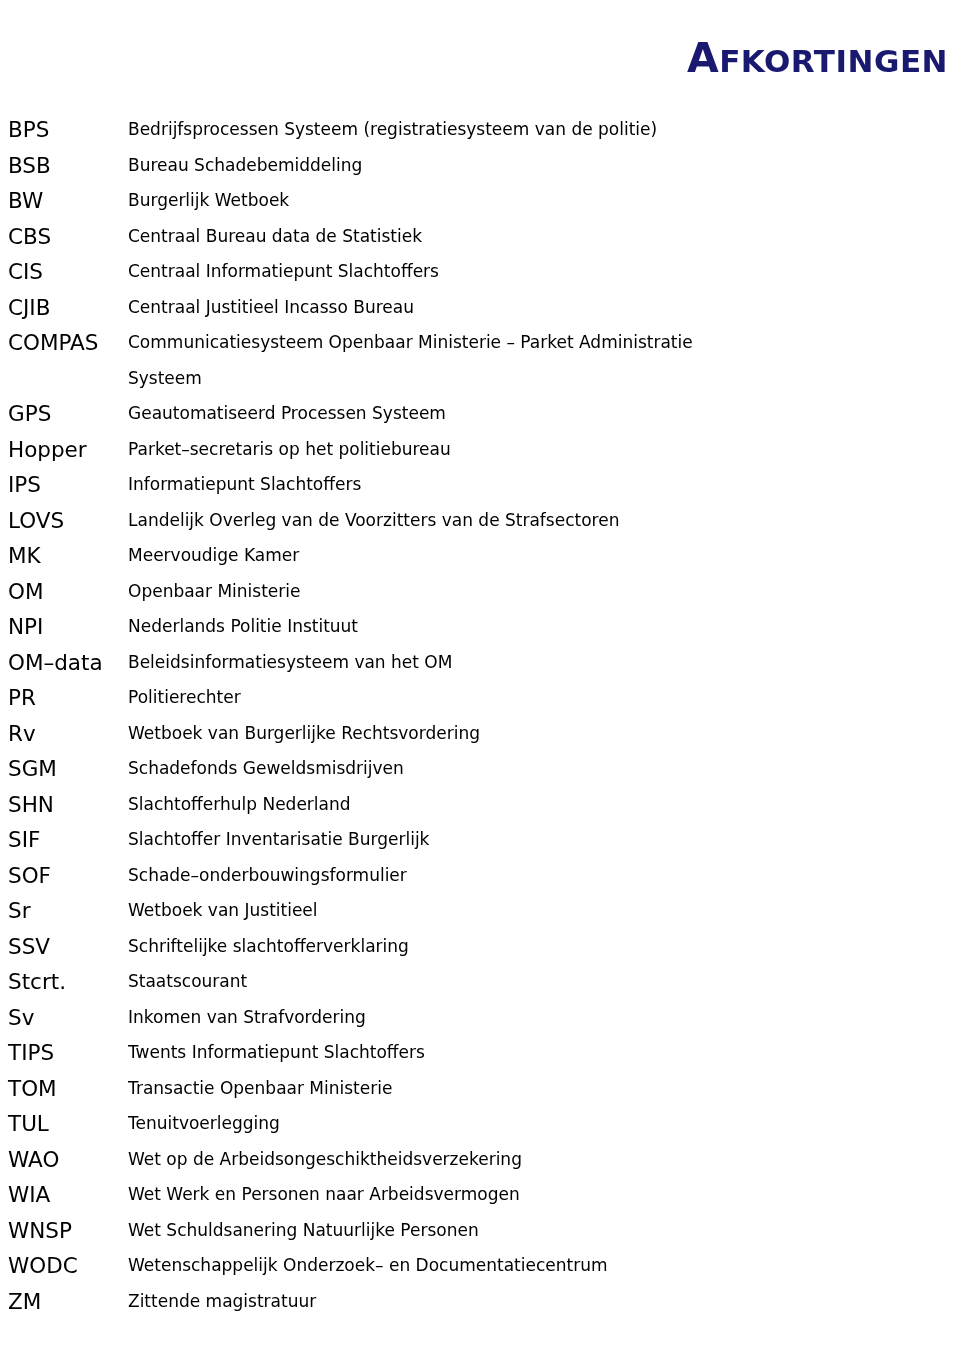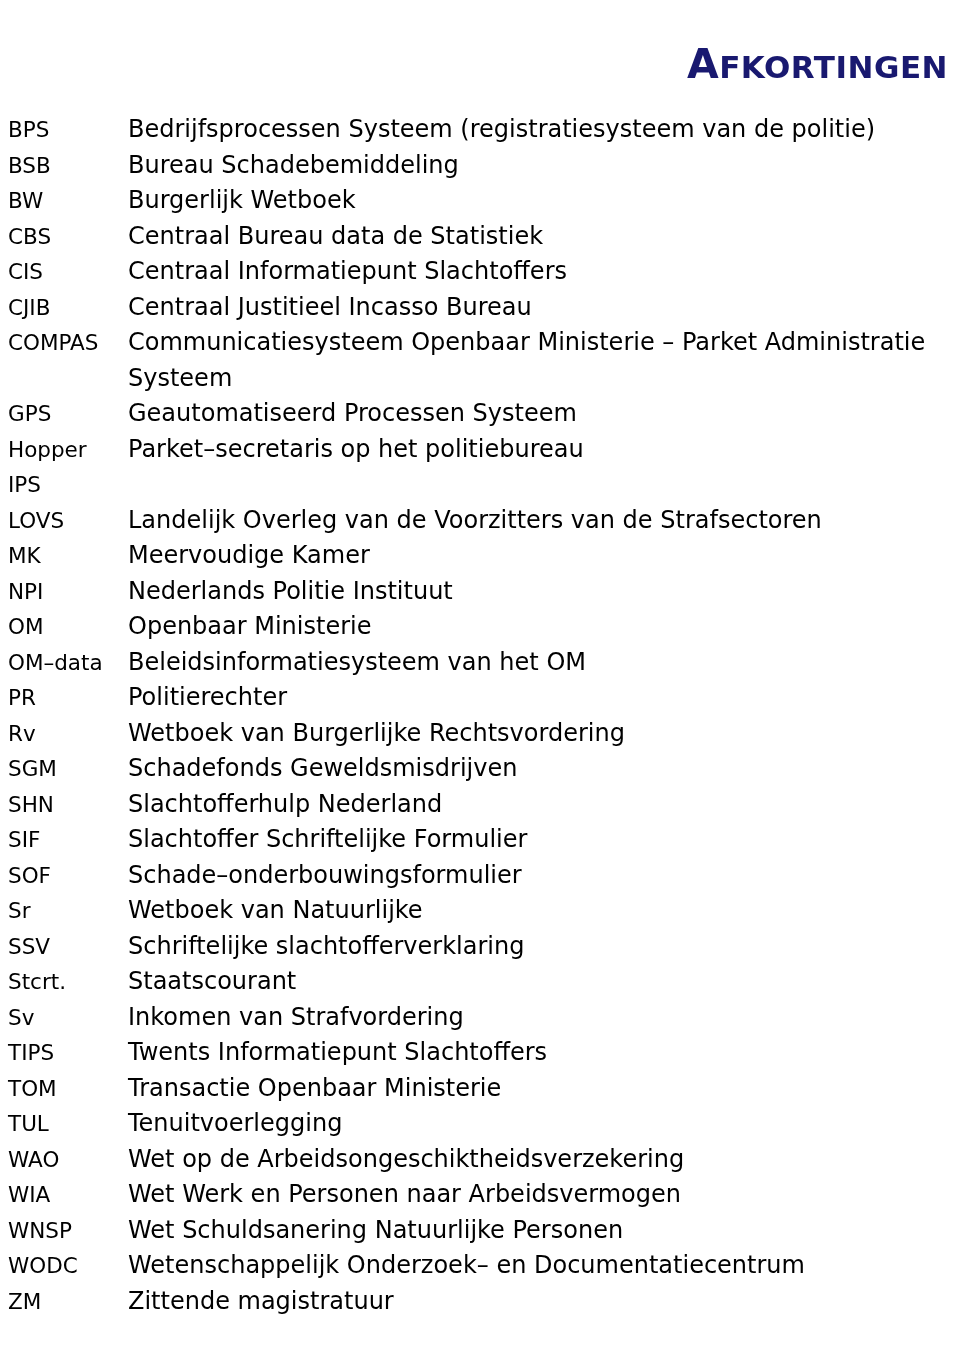--- a/index.html
+++ b/index.html
@@ -19,21 +19,21 @@
   #page {
     width: 960px;
     height: 1348px;
     position: relative;
     box-sizing: border-box;
   }
 
   
   #page-title {
     position: absolute;
-    top: 18px;
+    top: 12px;
     left: 0;
     width: 948px;
     text-align: right;
     color: #191970;
     font-family: "DejaVu Sans", sans-serif;
     font-weight: bold;
     font-size: 35px;
     letter-spacing: 0.5px;
     line-height: 1.15;
     white-space: nowrap;
@@ -64,21 +64,21 @@
 
   .abbrev-term {
     width: 120px;
     flex: 0 0 120px;
     font-size: 21.5px;
     color: #000000;
   }
 
   .abbrev-def {
     flex: 1 1 auto;
-    font-size: 24px;
+    font-size: 17px;
     color: #000000;
   }
 
   
   .abbrev-row.continuation .abbrev-term {
     visibility: hidden;
   }
 </style>
 </head>
 <body>
@@ -125,38 +125,39 @@
       <div class="abbrev-row">
         <span class="abbrev-term">GPS</span>
         <span class="abbrev-def">Geautomatiseerd Processen Systeem</span>
       </div>
       <div class="abbrev-row">
         <span class="abbrev-term">Hopper</span>
         <span class="abbrev-def">Parket–secretaris op het politiebureau</span>
       </div>
       <div class="abbrev-row">
         <span class="abbrev-term">IPS</span>
+        <span class="abbrev-def">Informatiepunt Slachtoffers</span>
       </div>
       <div class="abbrev-row">
         <span class="abbrev-term">LOVS</span>
         <span class="abbrev-def">Landelijk Overleg van de Voorzitters van de Strafsectoren</span>
       </div>
       <div class="abbrev-row">
         <span class="abbrev-term">MK</span>
         <span class="abbrev-def">Meervoudige Kamer</span>
       </div>
       <div class="abbrev-row">
+        <span class="abbrev-term">OM</span>
+        <span class="abbrev-def">Openbaar Ministerie</span>
+      </div>
+      <div class="abbrev-row">
         <span class="abbrev-term">NPI</span>
         <span class="abbrev-def">Nederlands Politie Instituut</span>
       </div>
       <div class="abbrev-row">
-        <span class="abbrev-term">OM</span>
-        <span class="abbrev-def">Openbaar Ministerie</span>
-      </div>
-      <div class="abbrev-row">
         <span class="abbrev-term">OM–data</span>
         <span class="abbrev-def">Beleidsinformatiesysteem van het OM</span>
       </div>
       <div class="abbrev-row">
         <span class="abbrev-term">PR</span>
         <span class="abbrev-def">Politierechter</span>
       </div>
       <div class="abbrev-row">
         <span class="abbrev-term">Rv</span>
         <span class="abbrev-def">Wetboek van Burgerlijke Rechtsvordering</span>
@@ -164,29 +165,29 @@
       <div class="abbrev-row">
         <span class="abbrev-term">SGM</span>
         <span class="abbrev-def">Schadefonds Geweldsmisdrijven</span>
       </div>
       <div class="abbrev-row">
         <span class="abbrev-term">SHN</span>
         <span class="abbrev-def">Slachtofferhulp Nederland</span>
       </div>
       <div class="abbrev-row">
         <span class="abbrev-term">SIF</span>
-        <span class="abbrev-def">Slachtoffer Schriftelijke Formulier</span>
+        <span class="abbrev-def">Slachtoffer Inventarisatie Burgerlijk</span>
       </div>
       <div class="abbrev-row">
         <span class="abbrev-term">SOF</span>
         <span class="abbrev-def">Schade–onderbouwingsformulier</span>
       </div>
       <div class="abbrev-row">
         <span class="abbrev-term">Sr</span>
-        <span class="abbrev-def">Wetboek van Natuurlijke</span>
+        <span class="abbrev-def">Wetboek van Justitieel</span>
       </div>
       <div class="abbrev-row">
         <span class="abbrev-term">SSV</span>
         <span class="abbrev-def">Schriftelijke slachtofferverklaring</span>
       </div>
       <div class="abbrev-row">
         <span class="abbrev-term">Stcrt.</span>
         <span class="abbrev-def">Staatscourant</span>
       </div>
       <div class="abbrev-row">

